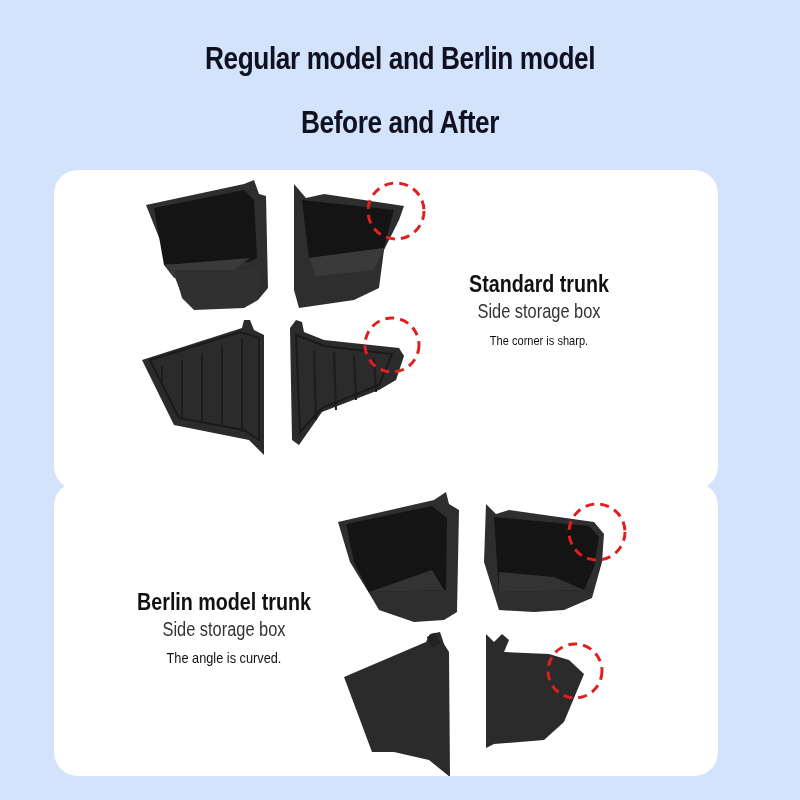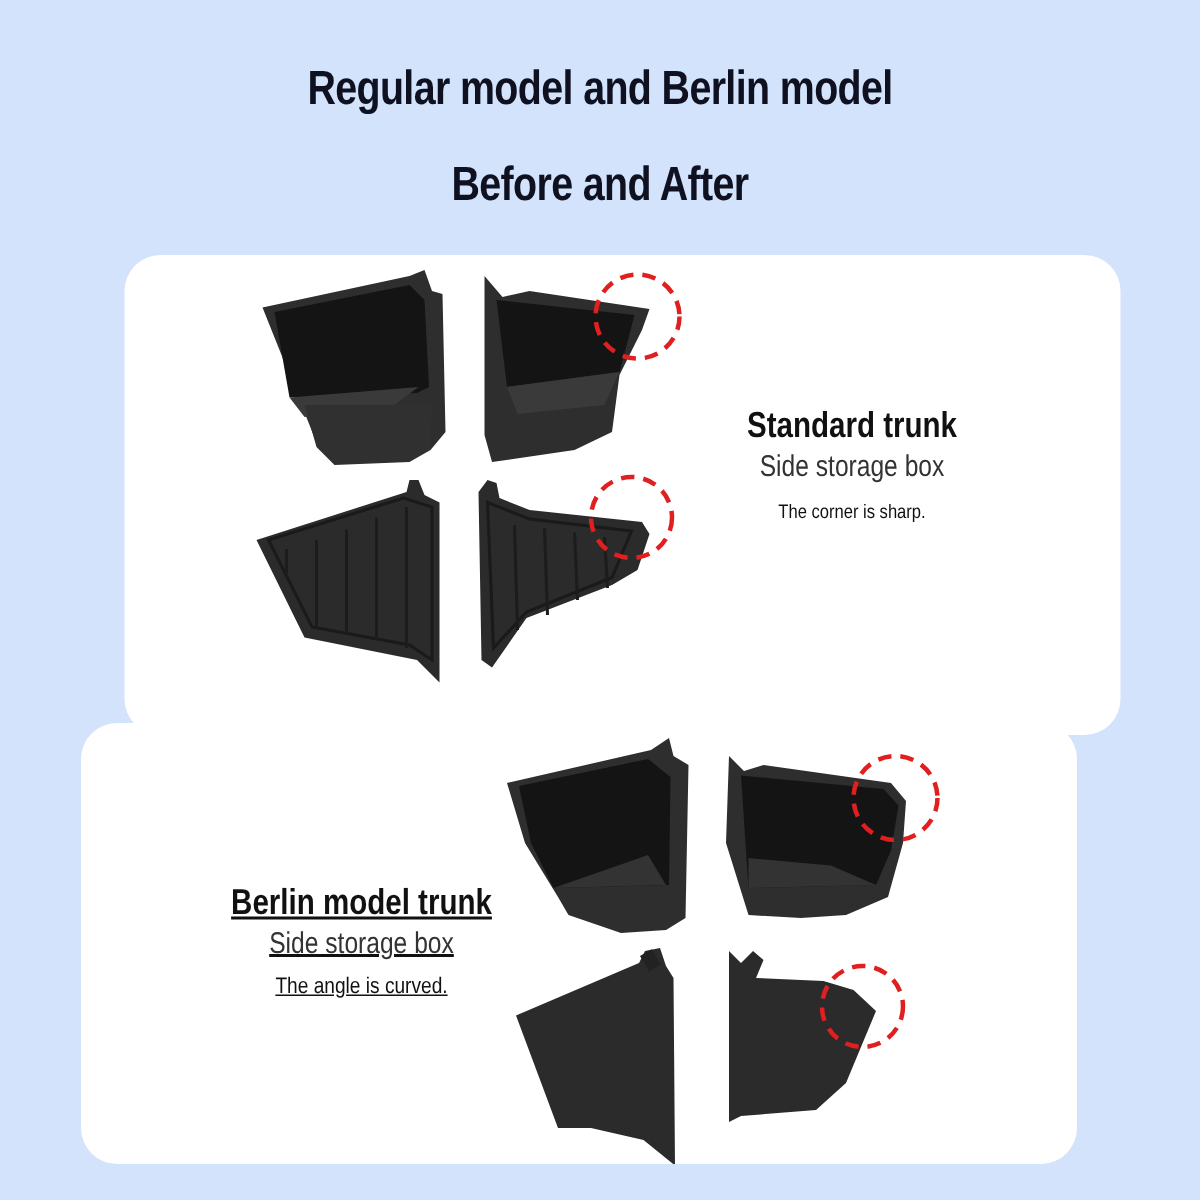--- a/index.html
+++ b/index.html
@@ -14,29 +14,29 @@
     color:#0f1120; font-weight:bold; letter-spacing:-0.5px;
     font-family:"Liberation Sans", sans-serif;
     transform:scaleX(0.82); transform-origin:center;
   }
   #title1 { top:40px; font-size:32px; }
   #title2 { top:104px; font-size:32px; }
   .panel {
     position:absolute; left:54px; width:664px; background:#ffffff;
     border-radius:24px; overflow:hidden;
   }
-  #panel-top { top:170px; height:320px;margin-left:29px; }
+  #panel-top { top:170px; height:320px; }
   #panel-bottom { top:482px; height:294px; }
   .caption { position:absolute; text-align:center; color:#111;
     font-family:"Liberation Sans", sans-serif; }
   .caption .h { font-size:24px; font-weight:bold; transform:scaleX(0.82); display:block; white-space:nowrap; }
   .caption .s { font-size:20px; color:#333; transform:scaleX(0.82); display:block; white-space:nowrap; margin-top:2px; }
   .caption .n { font-size:13px; color:#111; transform:scaleX(0.85); display:block; white-space:nowrap; margin-top:10px; }
   #cap-top { left:380px; top:100px; width:210px; }
-  #cap-bottom { left:67px; top:106px; width:240px;text-decoration:underline; }
+  #cap-bottom { left:50px; top:106px; width:240px; }
   #cap-bottom .n { font-size:15px; margin-top:8px; }
   svg.photo { position:absolute; }
 </style>
 </head>
 <body>
 
 <div id="title1" class="title">Regular model and Berlin model</div>
 <div id="title2" class="title">Before and After</div>
 
 <div id="panel-top" class="panel">

